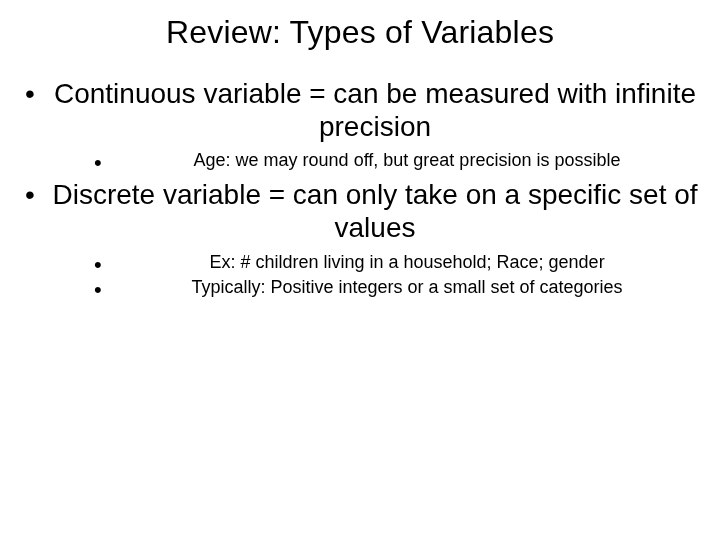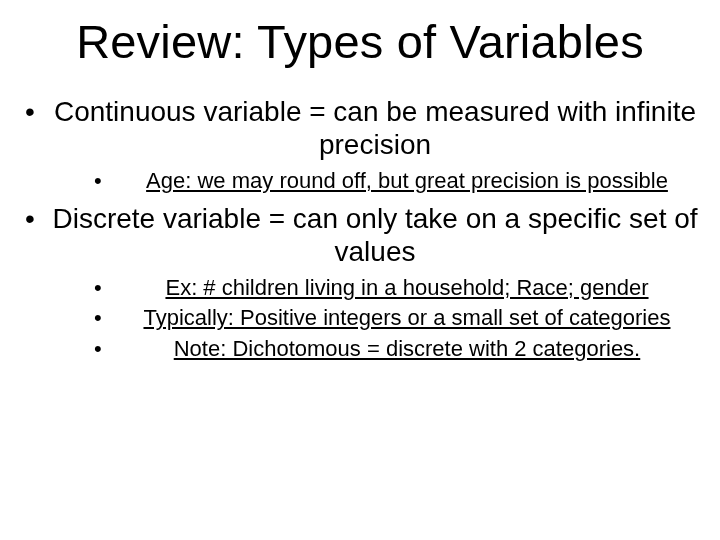--- a/index.html
+++ b/index.html
@@ -9,21 +9,21 @@
     background: #ffffff;
     font-family: Arial, Helvetica, sans-serif;
     color: #000000;
   }
   .slide {
     width: 720px;
     height: 540px;
     padding: 14px 22px 0 22px;
   }
   .title {
-    font-size: 47px;
+    font-size: 32px;
     text-align: center;
     margin-bottom: 26px;
     font-weight: normal;
     letter-spacing: 0.2px;
   }
   ul.lvl1 {
     list-style: none;
     padding-left: 0;
     text-align: center;
   }
@@ -43,24 +43,23 @@
   }
   ul.lvl2 {
     list-style: none;
     padding-left: 40px;
     margin-top: 6px;
     margin-bottom: 6px;
   }
   ul.lvl2 > li {
     position: relative;
     padding-left: 24px;
-    font-size: 22px;
+    font-size: 18px;
     line-height: 1.3;
     margin-bottom: 2px;
-    text-decoration: underline;
   }
   ul.lvl2 > li::before {
     content: "•";
     position: absolute;
     left: 2px;
     top: 0;
     font-size: 22px;
   }
 </style>
 </head>
@@ -80,19 +79,16 @@
     </li>
     <li>
       <span>Discrete variable = can only take on a specific set of values</span>
       <ul class="lvl2">
         <li>
           <span>Ex:  # children living in a household; Race; gender</span>
         </li>
         <li>
           <span>Typically:  Positive integers or a small set of categories</span>
         </li>
-        <li>
-          <span>Note:  Dichotomous = discrete with 2 categories.</span>
-        </li>
       </ul>
     </li>
   </ul>
 </div>
 
 </body></html>

